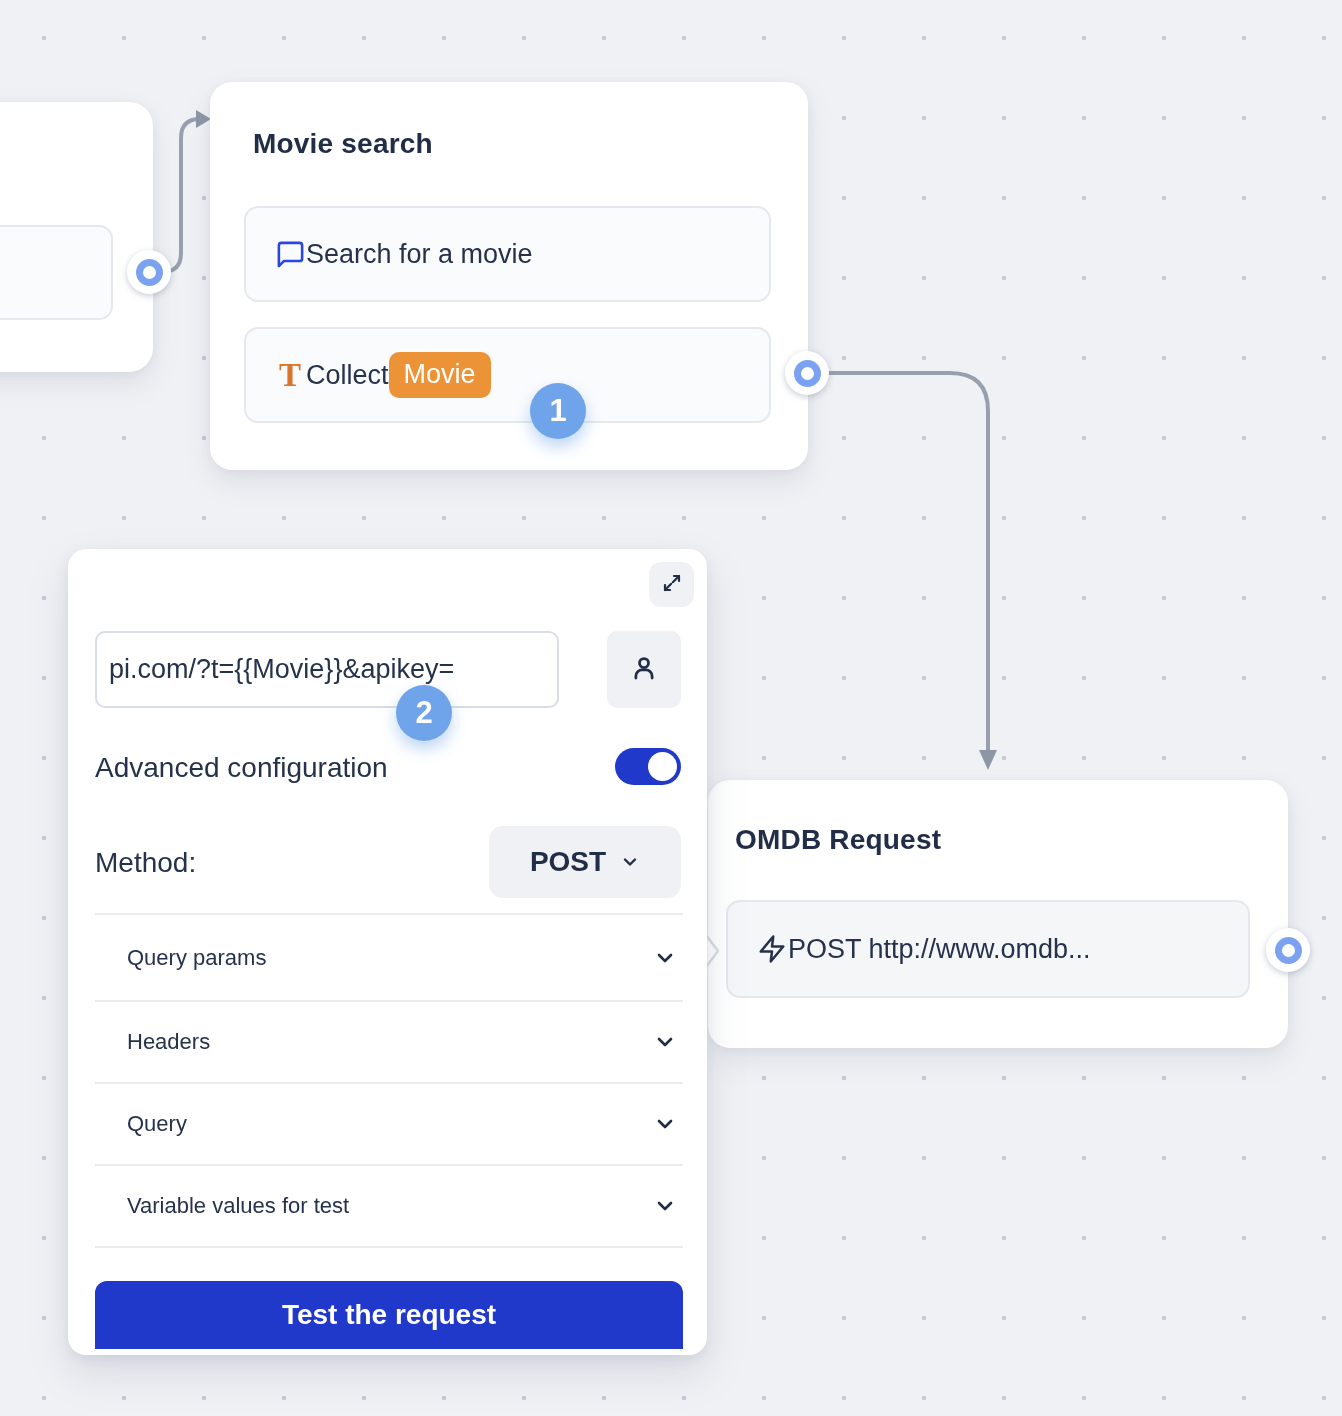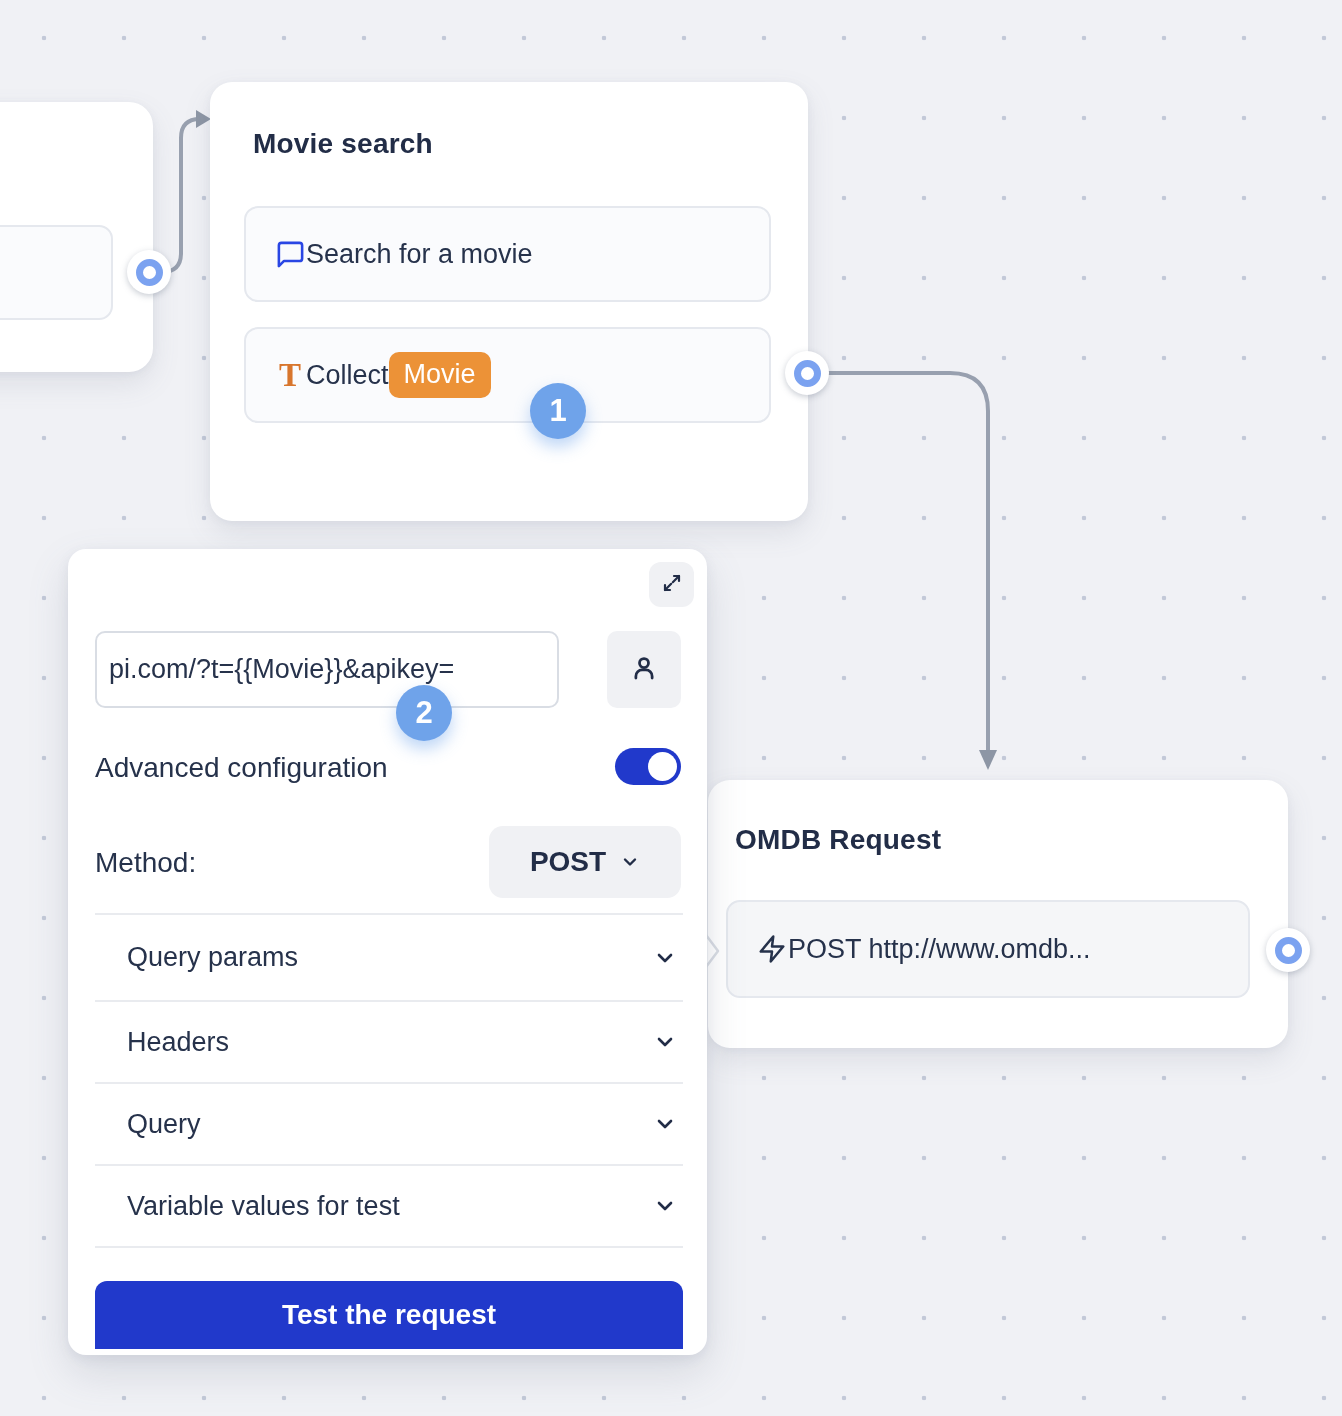--- a/index.html
+++ b/index.html
@@ -69,21 +69,21 @@
   }
   .toggle-knob{position:absolute;right:4px;top:4px;width:29px;height:29px;border-radius:50%;background:#ffffff;}
   #method-btn{
     position:absolute;left:421px;top:277px;width:192px;height:72px;border-radius:14px;
     background:#f0f1f4;display:flex;align-items:center;justify-content:center;gap:14px;
     font-size:28px;font-weight:700;color:#222d47;cursor:pointer;
   }
   .sect{
     position:absolute;left:27px;width:588px;height:82px;
     display:flex;align-items:center;justify-content:space-between;
-    padding-left:32px;padding-right:6px;font-size:27px;color:#26324b;
+    padding-left:32px;padding-right:6px;font-size:22px;color:#26324b;
     border-bottom:2px solid #e9ebef;cursor:pointer;background:#fff;
   }
   #sect-0{top:364px;height:89px;}
   #sect-1{top:453px;}
   #sect-2{top:535px;}
   #sect-3{top:617px;}
   #test-btn{
     position:absolute;left:27px;top:732px;width:588px;height:68px;
     background:#2139cb;border:none;border-radius:12px 12px 0 0;
     color:#ffffff;font-family:"Liberation Sans",sans-serif;font-size:28px;font-weight:700;cursor:pointer;
@@ -100,21 +100,21 @@
     <polygon points="196,110 196,128 211,119" fill="#8d96a5"></polygon>
 
     <path d="M 807 373 H 950 Q 988 373 988 411 V 752" fill="none" stroke="#98a0af" stroke-width="4"></path>
     <polygon points="979,750 997,750 988,770" fill="#8d96a5"></polygon>
   </svg>
 
   <div class="node" style="left:-70px;top:102px;width:223px;height:270px;border-radius:24px;">
     <div class="nbox" style="left:20px;top:123px;width:163px;height:95px;"></div>
   </div>
 
-  <div class="node" style="left:210px;top:82px;width:598px;height:439px;padding-left:48px;">
+  <div class="node" style="left:210px;top:82px;width:598px;height:388px;padding-left:48px;">
     <div class="node-title" style="left:43px;top:46px;">Movie search</div>
     <div class="nbox" style="left:34px;top:124px;width:527px;height:96px;">
       <span class="bicon">
         <svg width="31" height="31" viewBox="0 0 24 24" fill="none" stroke="#2946e4" stroke-width="2" stroke-linecap="round" stroke-linejoin="round">
           <path d="M21 15a2 2 0 0 1-2 2H7l-4 4V5a2 2 0 0 1 2-2h14a2 2 0 0 1 2 2z"></path>
         </svg>
       </span>
       <span>Search for a movie</span>
     </div>
     <div class="nbox" style="left:34px;top:245px;width:527px;height:96px;">

